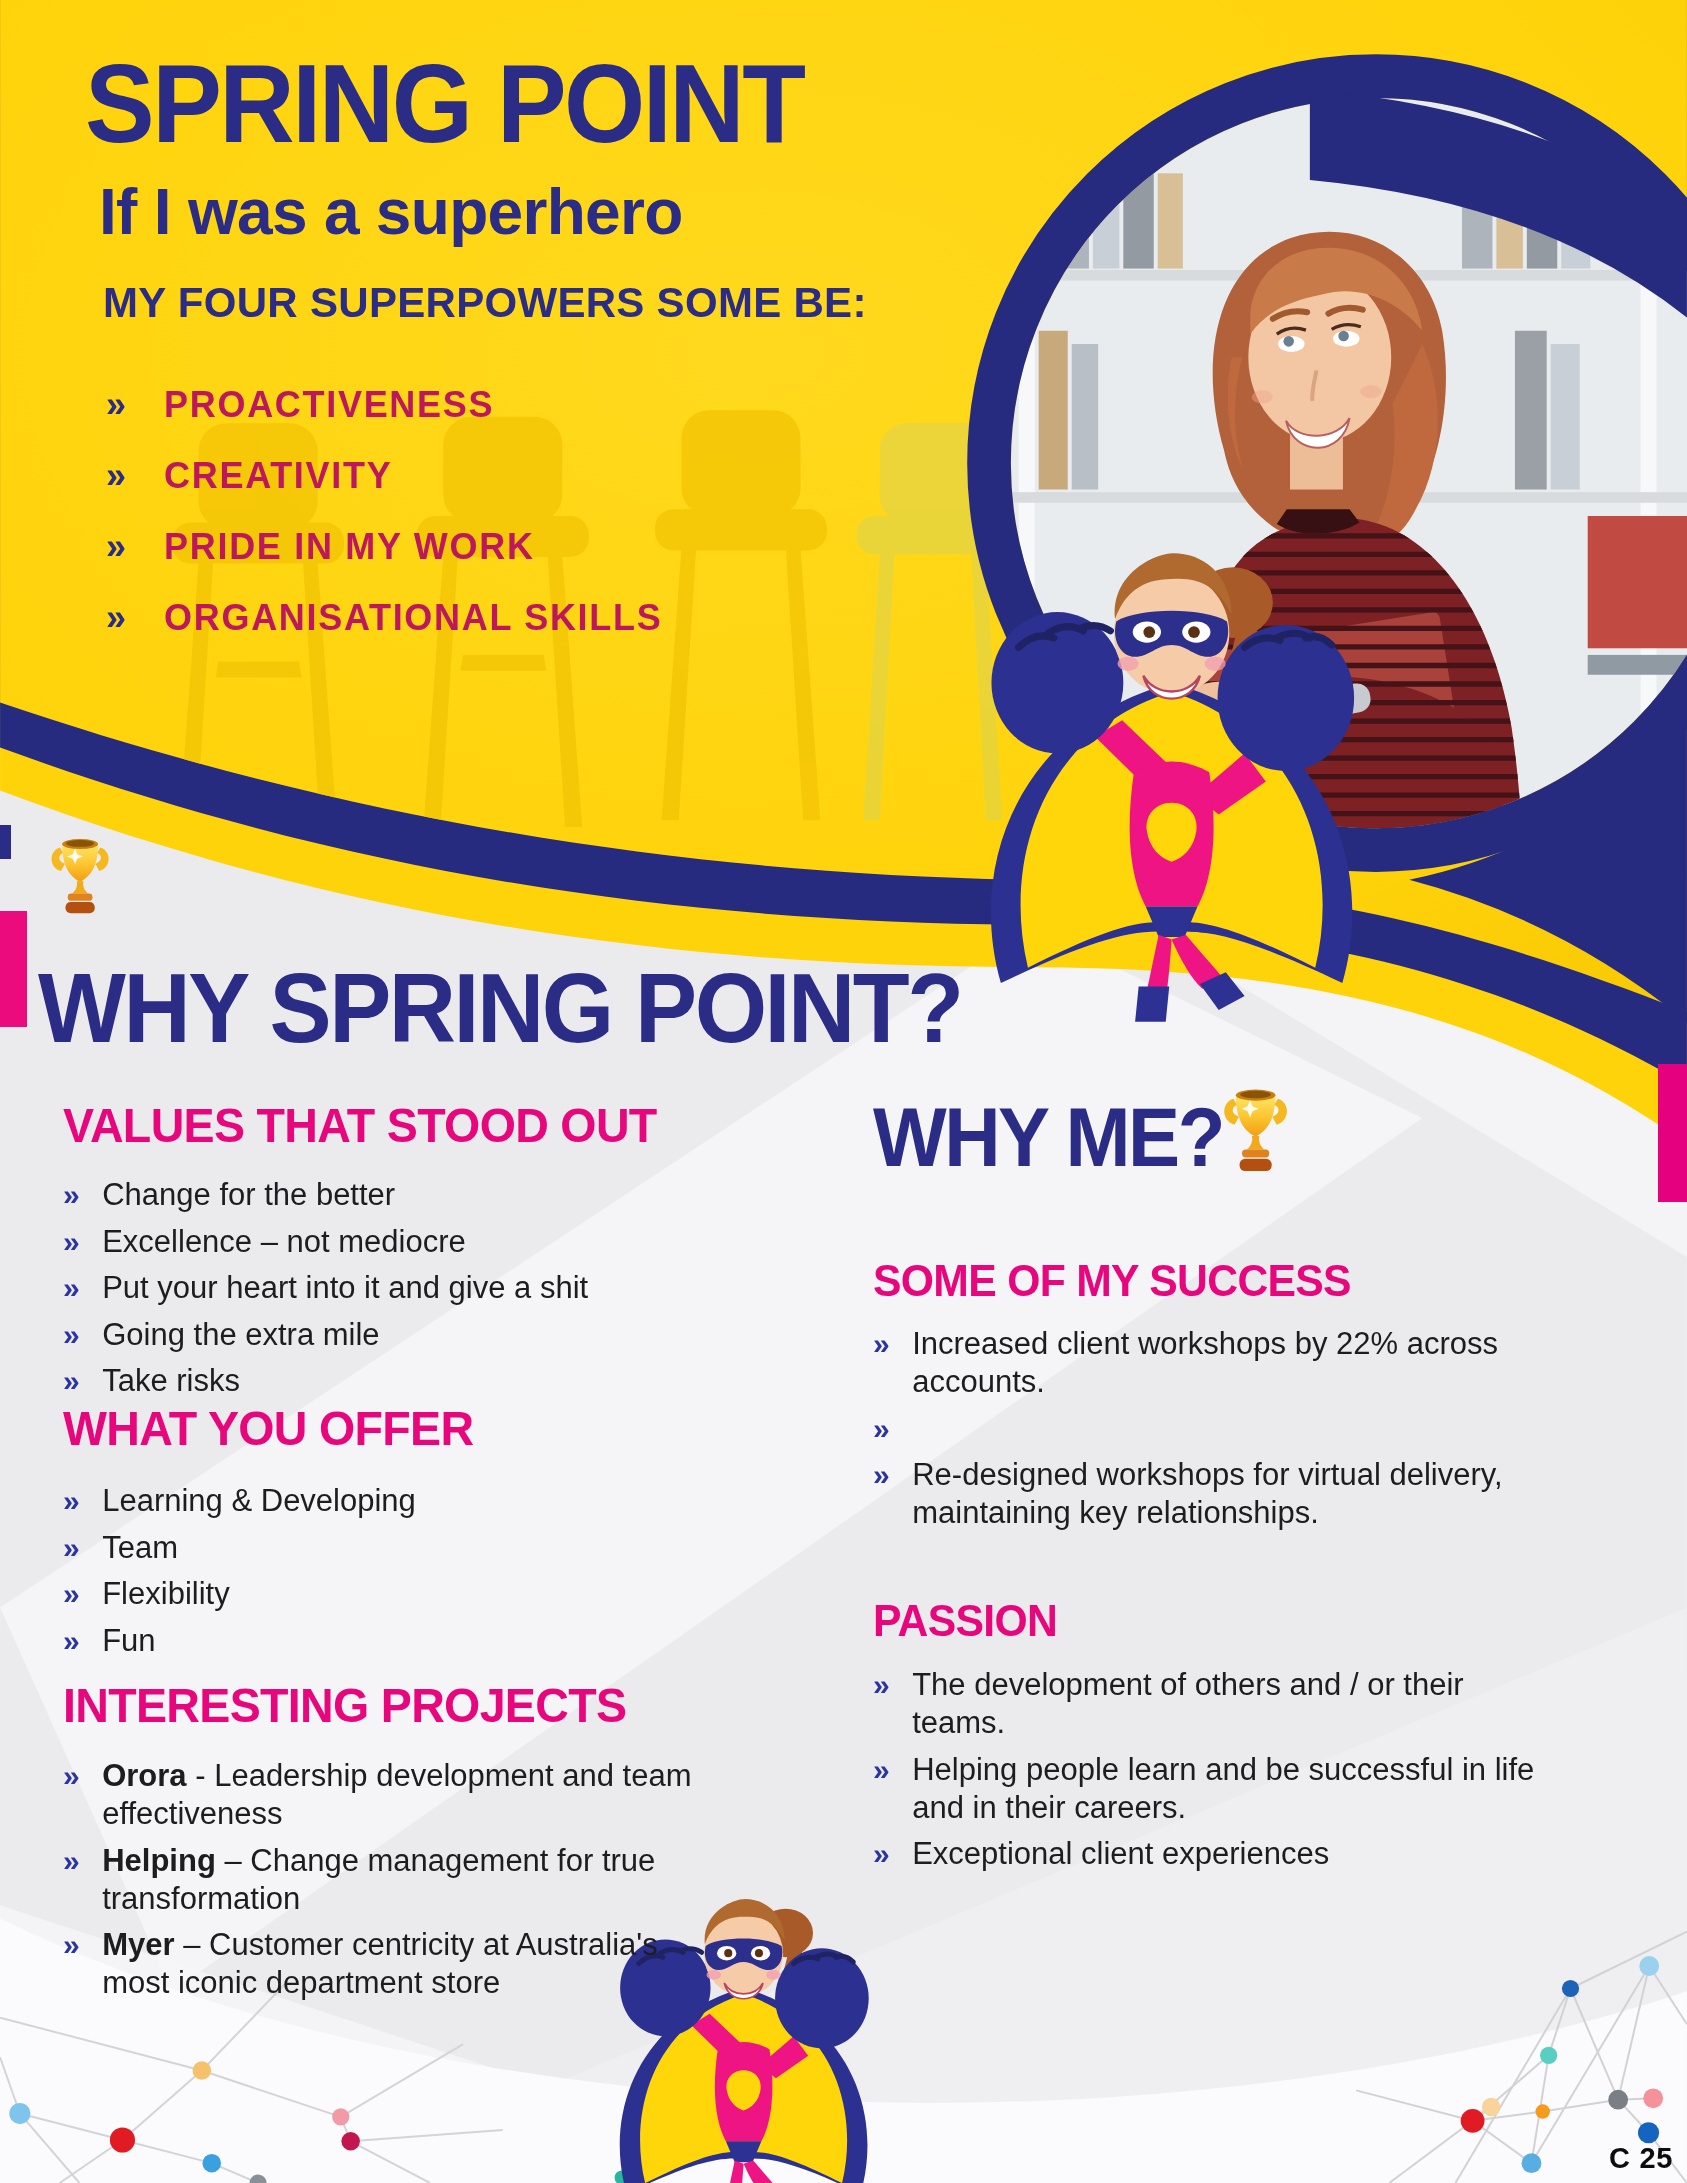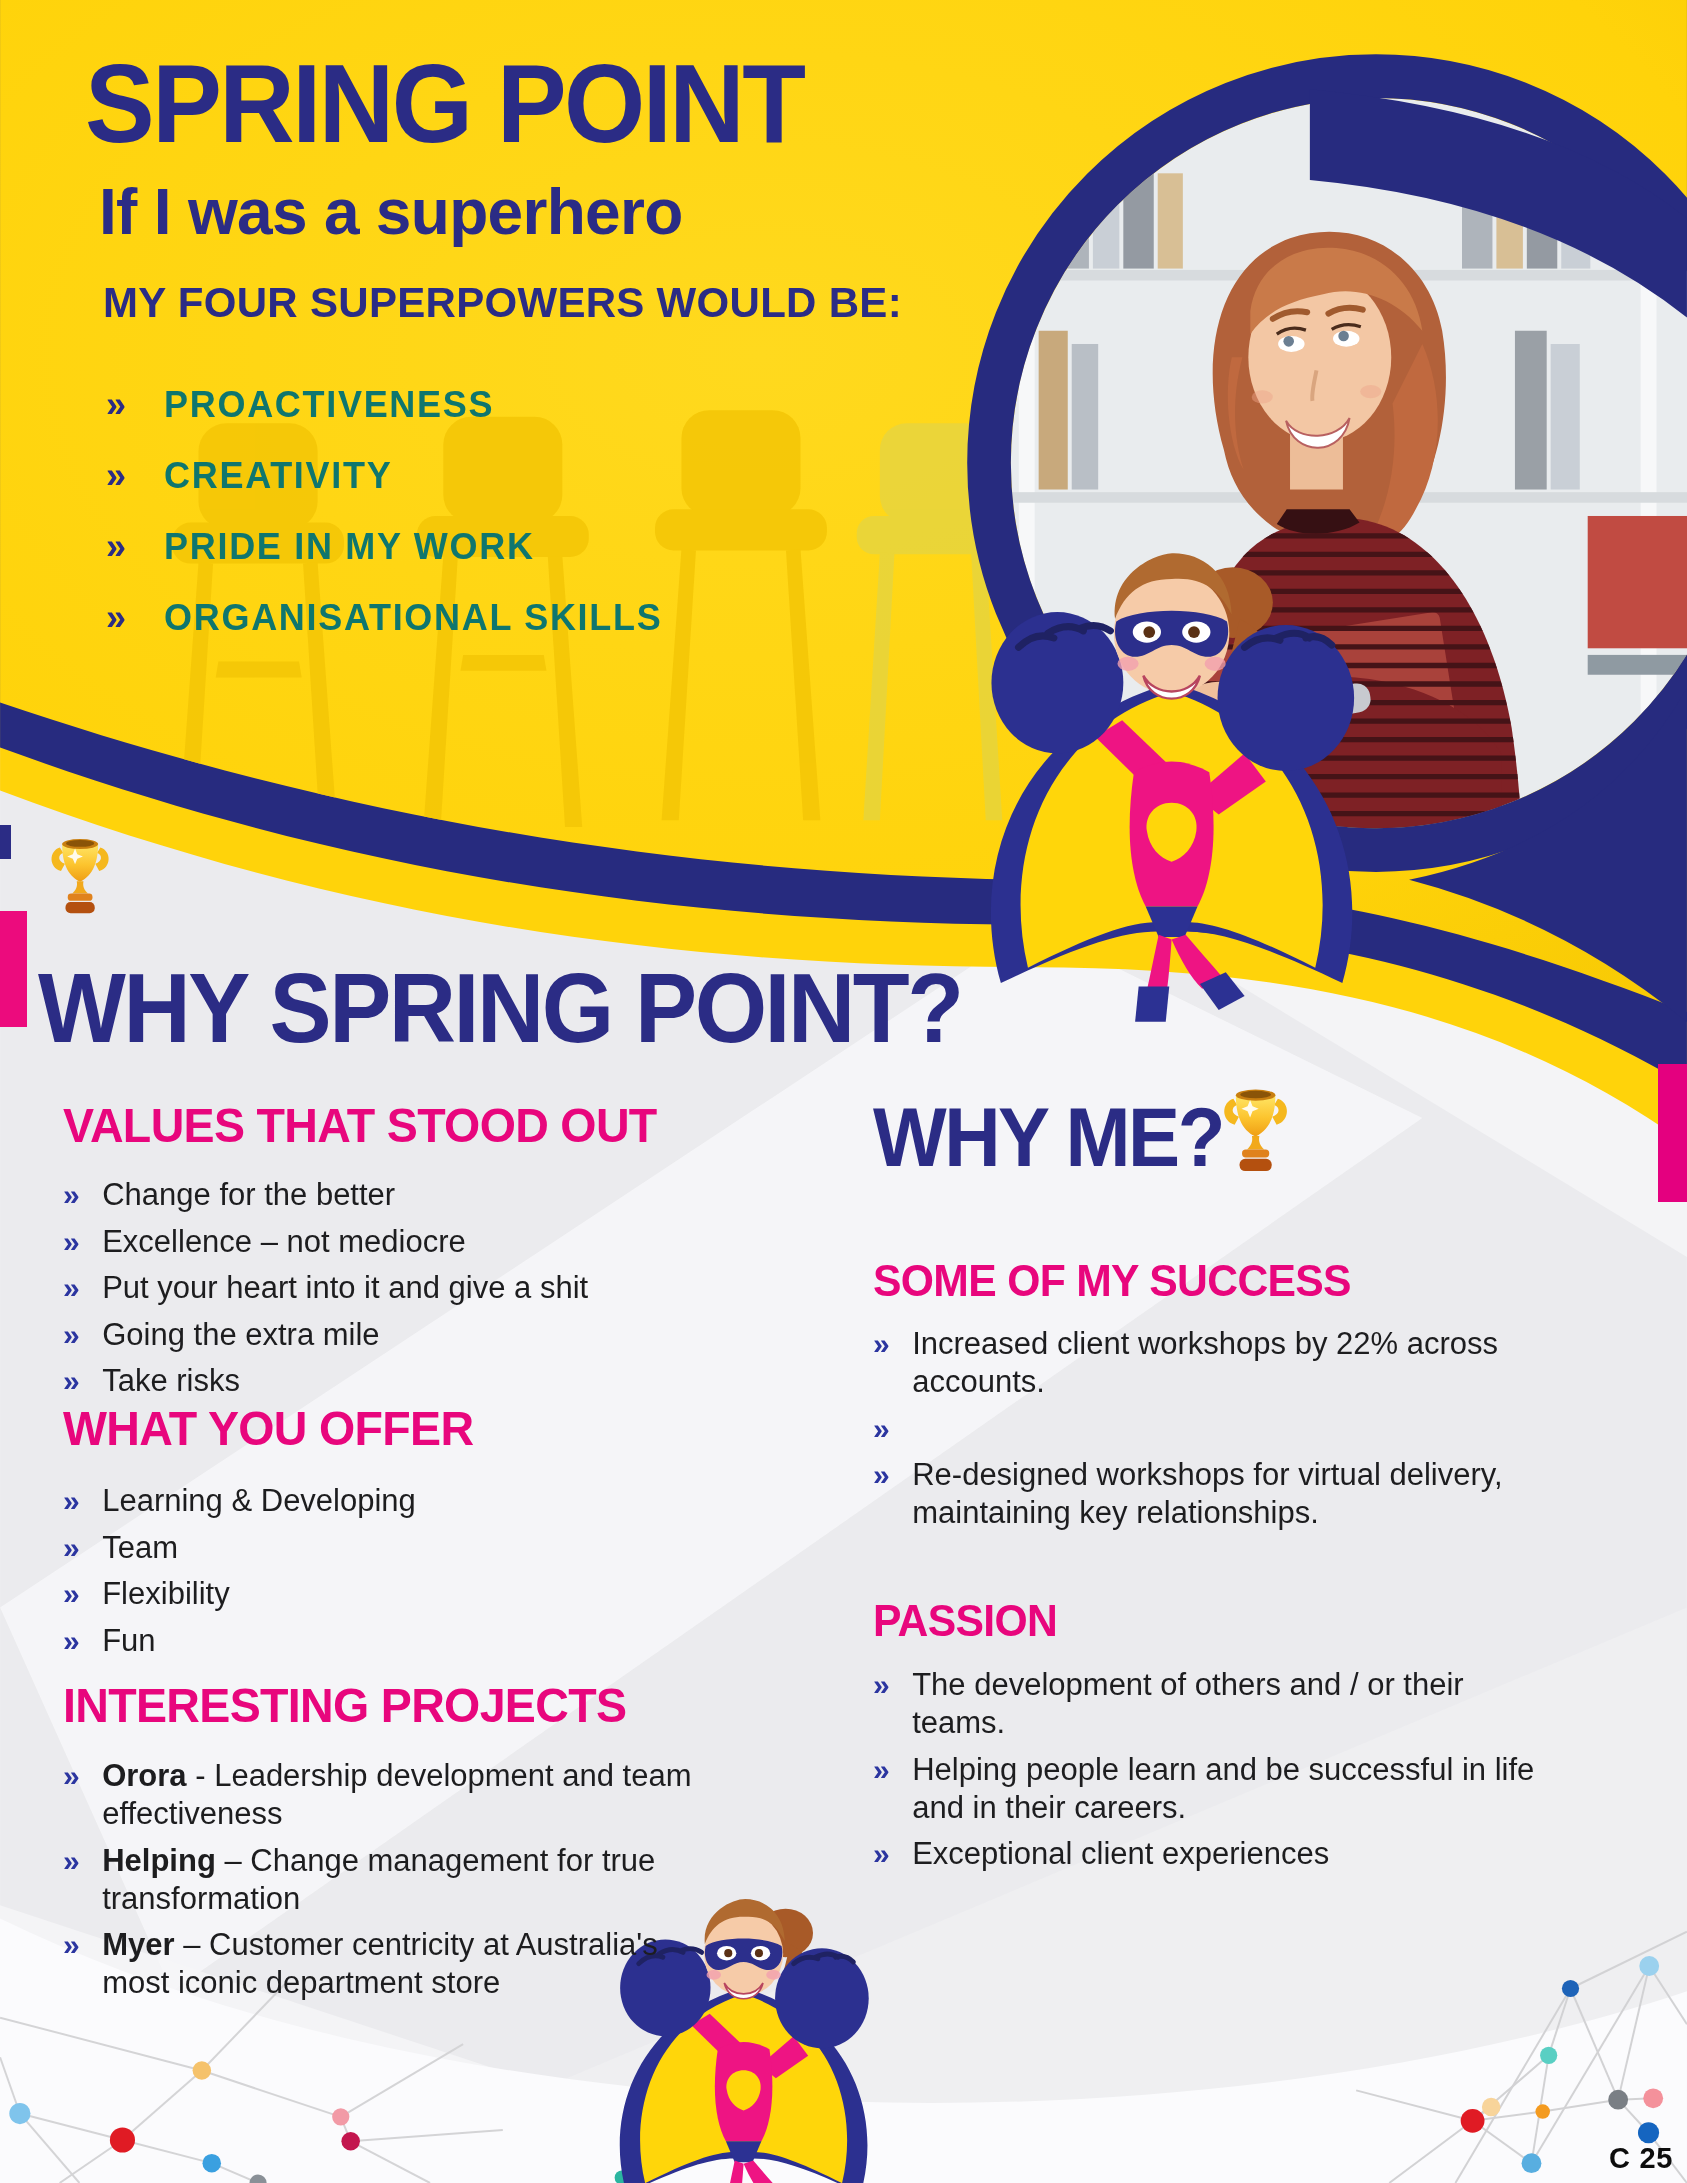--- a/index.html
+++ b/index.html
@@ -5,21 +5,21 @@
   html,body{margin:0;padding:0;}
   body{width:1687px;height:2183px;overflow:hidden;background:#f2f2f4;font-family:"Liberation Sans",sans-serif;}
   #canvas{position:relative;width:1687px;height:1963px;}
   svg.bgart{position:absolute;left:0;top:0;z-index:0;}
   .txt{position:absolute;z-index:3;}
   .h-navy{color:#2b2c85;font-weight:900;letter-spacing:-2.6px;transform:scaleX(.94);transform-origin:left top;white-space:nowrap;}
   .h-pink{color:#e8067d;font-weight:900;letter-spacing:-0.7px;transform:scaleX(.97);transform-origin:left top;white-space:nowrap;}
   .subtitle{color:#2b2c85;font-weight:800;letter-spacing:-0.7px;white-space:nowrap;}
   .hdr-list .row{display:flex;align-items:baseline;gap:38px;margin-bottom:29px;}
   .hdr-list .mk{color:#2b2c85;font-weight:700;font-size:36px;}
-  .hdr-list .tx{color:#0f766e;font-weight:700;font-size:36px;letter-spacing:1.7px;}
+  .hdr-list .tx{color:#be185d;font-weight:700;font-size:36px;letter-spacing:1.7px;}
   .list .row{display:flex;align-items:flex-start;gap:22.5px;margin-bottom:8.6px;}
   .list .mk{color:#2b35a0;font-weight:700;font-size:30px;line-height:38px;flex:0 0 auto;}
   .list .tx{color:#1d1d1f;font-weight:500;font-size:31px;line-height:38px;}
   .list .tx b{font-weight:700;margin-top:9px;}
   .bar{position:absolute;z-index:2;}
   .pagenum{position:absolute;z-index:4;color:#0d0d0d;font-weight:700;font-size:29px;letter-spacing:0.7px;}
 </style>
 </head>
 <body>
 
@@ -278,21 +278,21 @@
 </svg>
 
 <div class="bar" style="left:0;top:825px;width:10.6px;height:34px;background:#2b2c85;"></div>
 <div class="bar" style="left:0;top:911px;width:26.5px;height:116px;background:#ec0b7d;"></div>
 <div class="bar" style="left:1658px;top:1064px;width:29px;height:138px;background:#e4007f;"></div>
 
 <div class="txt h-navy" style="left:85px;top:40px;font-size:111px;">SPRING POINT</div>
 
 <div class="txt subtitle" style="left:99px;top:175px;font-size:64px;">If I was a superhero</div>
 
-<div class="txt subtitle" style="left:103px;top:279px;font-size:42px;letter-spacing:0.3px;">MY FOUR SUPERPOWERS WOULD BE:</div>
+<div class="txt subtitle" style="left:103px;top:279px;font-size:42px;letter-spacing:0.3px;">MY FOUR SUPERPOWERS SOME BE:</div>
 
 <div class="txt hdr-list" style="left:106px;top:384px;">
   <div class="row">
     <span class="mk">»</span>
     <span class="tx">PROACTIVENESS</span>
   </div>
   <div class="row">
     <span class="mk">»</span>
     <span class="tx">CREATIVITY</span>
   </div>

